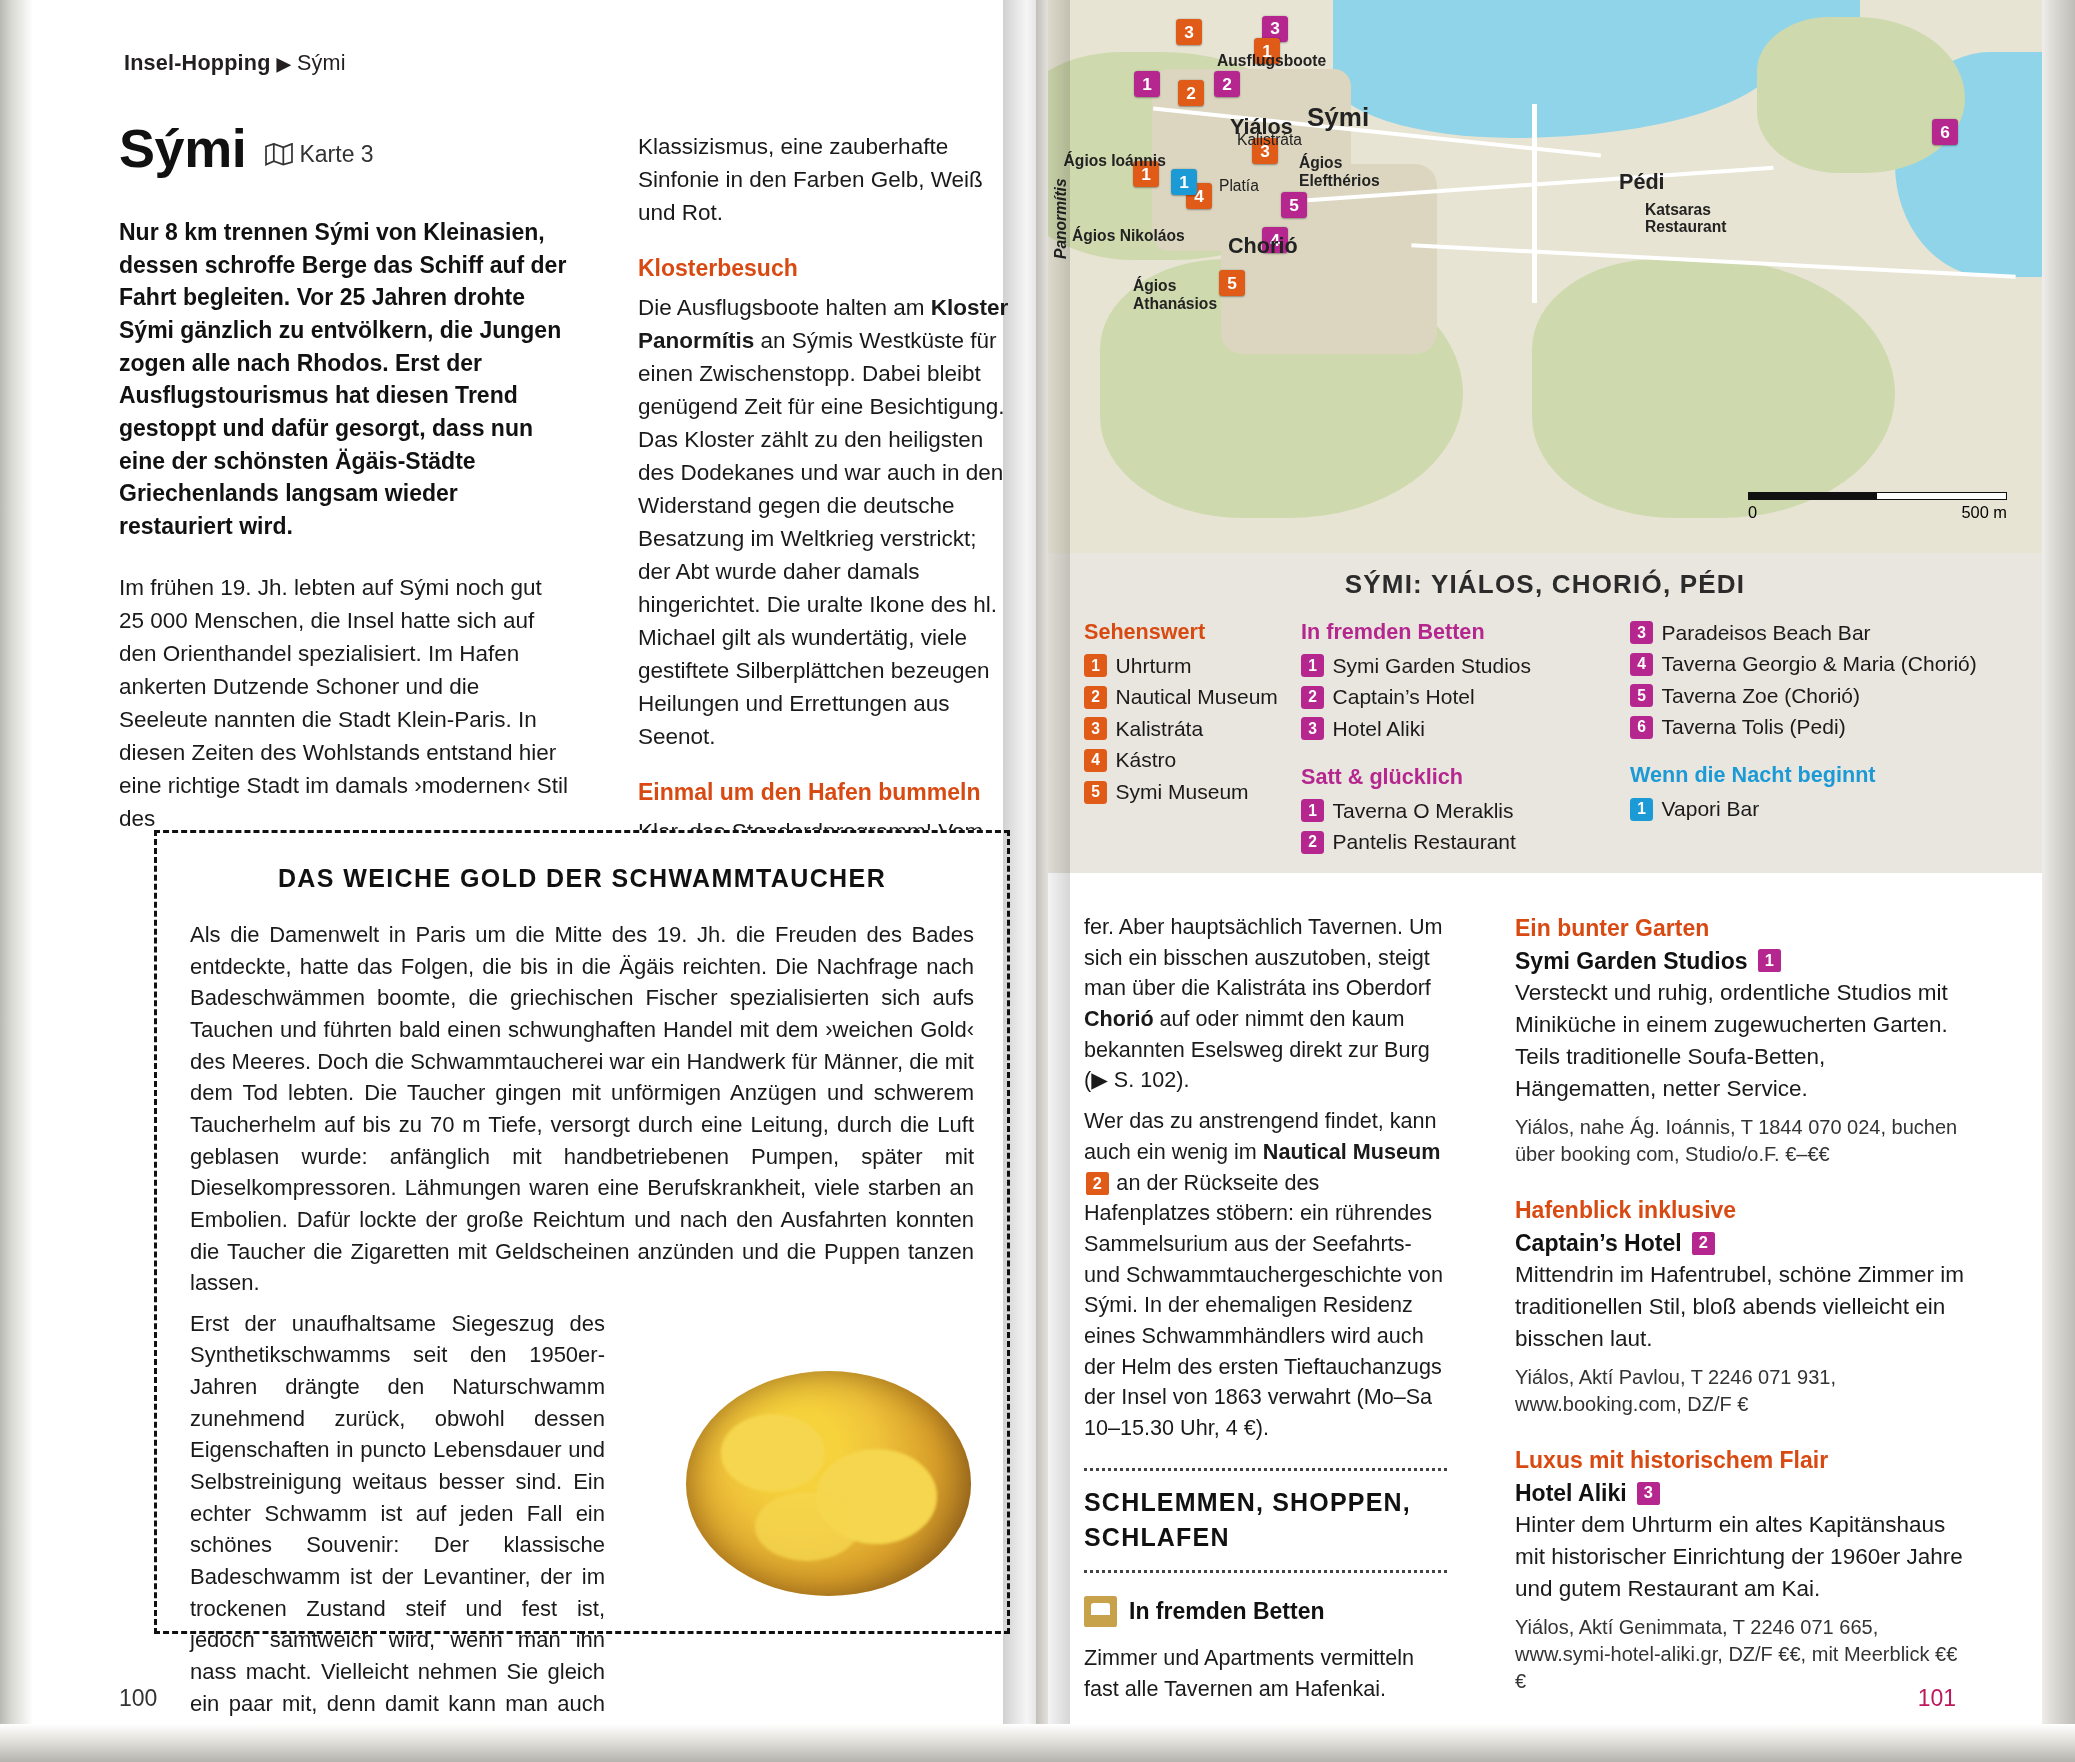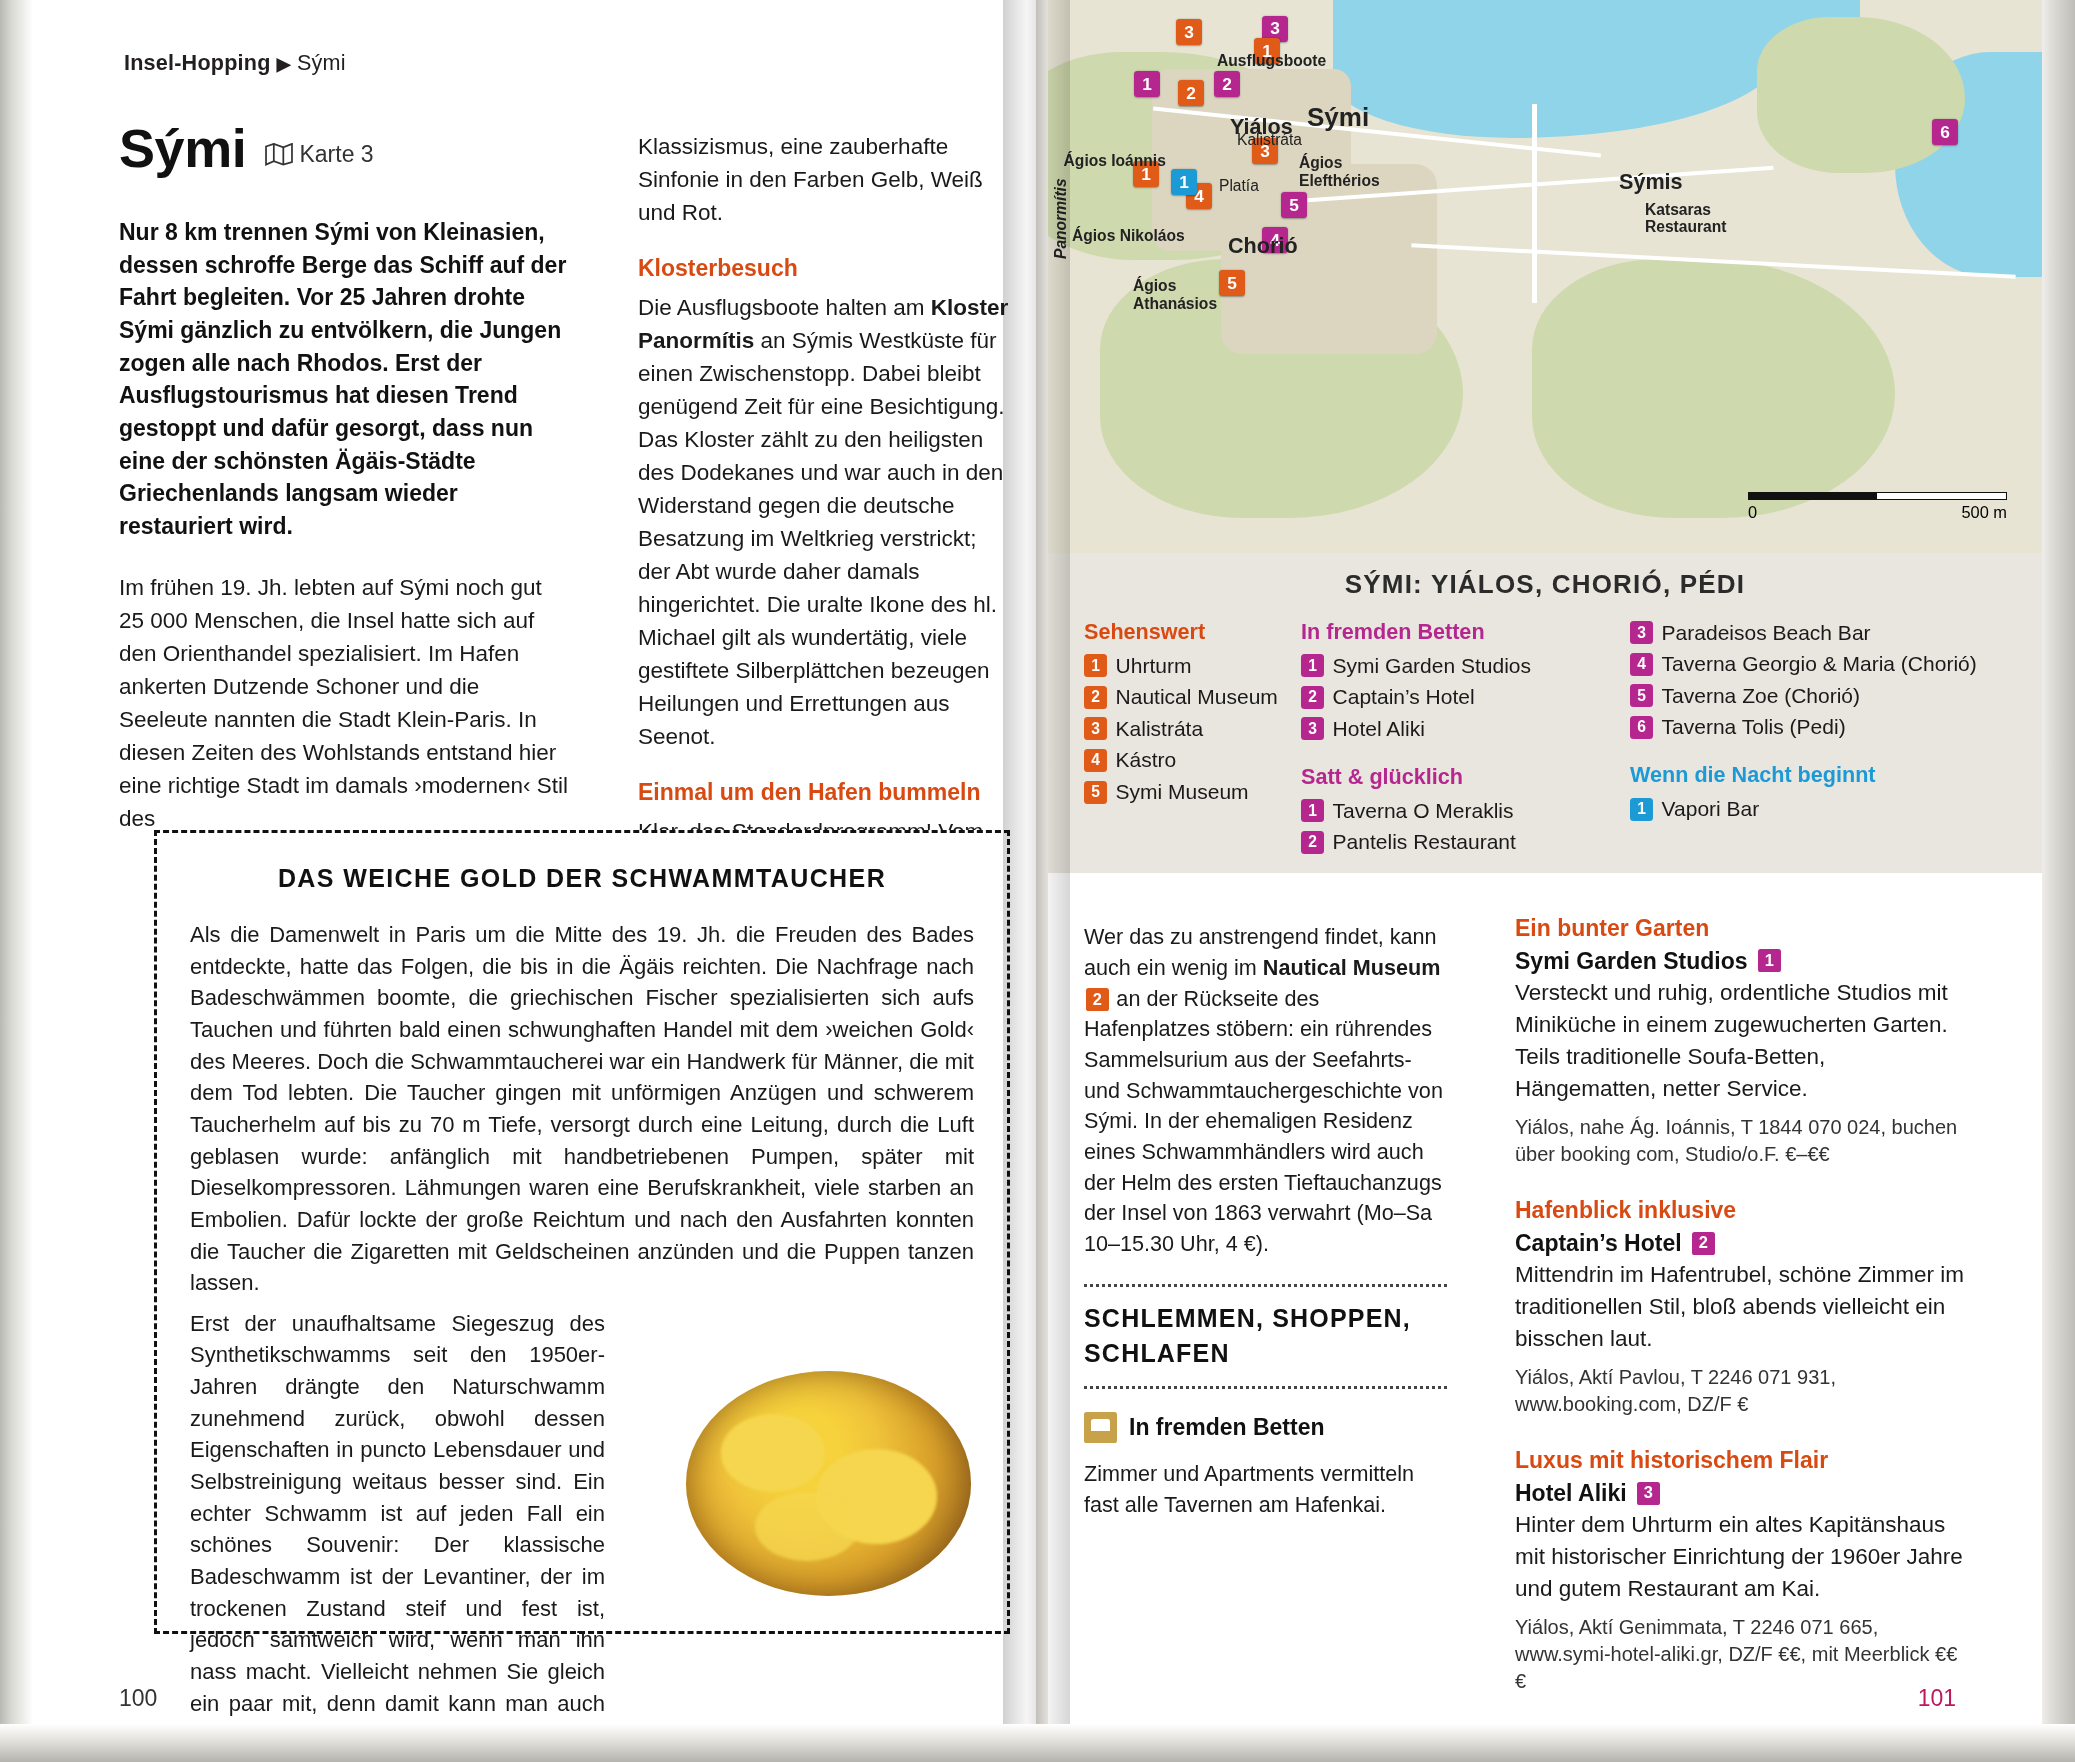--- a/index.html
+++ b/index.html
@@ -226,21 +226,21 @@
       <div class="mpin orange" style="left:138px;top:183px;">4</div>
       <div class="mpin purple" style="left:233px;top:192px;">5</div>
       <div class="mpin purple" style="left:214px;top:227px;">4</div>
       <div class="mpin orange" style="left:171px;top:270px;">5</div>
       <div class="mpin purple" style="left:884px;top:119px;">6</div>
       <div class="mpin blue" style="left:123px;top:169px;">1</div>
 
       <div class="mlabel big" style="left:259px;top:102px;">Sými</div>
       <div class="mlabel" style="left:182px;top:114px;font-size:21.6px;">Yiálos</div>
       <div class="mlabel" style="left:180px;top:233px;font-size:21.6px;">Chorió</div>
-      <div class="mlabel" style="left:571px;top:169px;font-size:21.6px;">Sýmis</div>
+      <div class="mlabel" style="left:571px;top:169px;font-size:21.6px;">Pédi</div>
       <div class="mlabel small" style="left:15.6px;top:152px;">Ágios Ioánnis</div>
       <div class="mlabel small" style="left:24px;top:227px;">Ágios Nikoláos</div>
       <div class="mlabel small" style="left:85px;top:252px;width:95px;margin-top:25px;">Ágios Athanásios</div>
       <div class="mlabel small" style="left:251px;top:154px;width:104px;">Ágios Elefthérios</div>
       <div class="mlabel small" style="left:189px;top:131px;font-weight:normal;">Kalistráta</div>
       <div class="mlabel small" style="left:171px;top:177px;font-weight:normal;">Platía</div>
       <div class="mlabel small" style="left:169px;top:52px;width:52px;line-height:1.1;">Ausflugsboote</div>
       <div class="mlabel small" style="left:597px;top:201px;width:95px;line-height:1.1;">Katsaras Restaurant</div>
       <div class="mlabel small" style="left:4.3px;top:259px;transform:rotate(-90deg);transform-origin:left top;font-style:italic;">Panormítis</div>
 
@@ -327,20 +327,23 @@
           <div class="legend-h blue">Wenn die Nacht beginnt</div>
           <div class="legend-item">
               <span class="pin blue">1</span>
               <span>Vapori Bar</span>
             </div>
         </div>
       </div>
     </div>
 
     <div class="rcol-left">
+      <div>
+        <span>fer. Aber hauptsächlich Tavernen. Um sich ein bisschen auszutoben, steigt man über die Kalistráta ins Oberdorf </span><span class="b">Chorió</span><span> auf oder nimmt den kaum bekannten Eselsweg direkt zur Burg (▶ S. 102).</span>
+      </div>
       <div style="margin-top:10.4px;">
         <span>Wer das zu anstrengend findet, kann auch ein wenig im </span><span class="b">Nautical Museum</span><span class="numbox" style="background:#e05a18">2</span><span> an der Rückseite des Hafenplatzes stöbern: ein rührendes Sammelsurium aus der Seefahrts- und Schwammtauchergeschichte von Sými. In der ehemaligen Residenz eines Schwammhändlers wird auch der Helm des ersten Tieftauchanzugs der Insel von 1863 verwahrt (Mo–Sa 10–15.30 Uhr, 4 €).</span>
       </div>
 
       <div class="rule-dots"></div>
       <div class="sec-label">SCHLEMMEN, SHOPPEN, SCHLAFEN</div>
       <div class="rule-dots" style="margin-top:14px;"></div>
 
       <div class="bed-row">
         <span class="bed-icon"></span>

